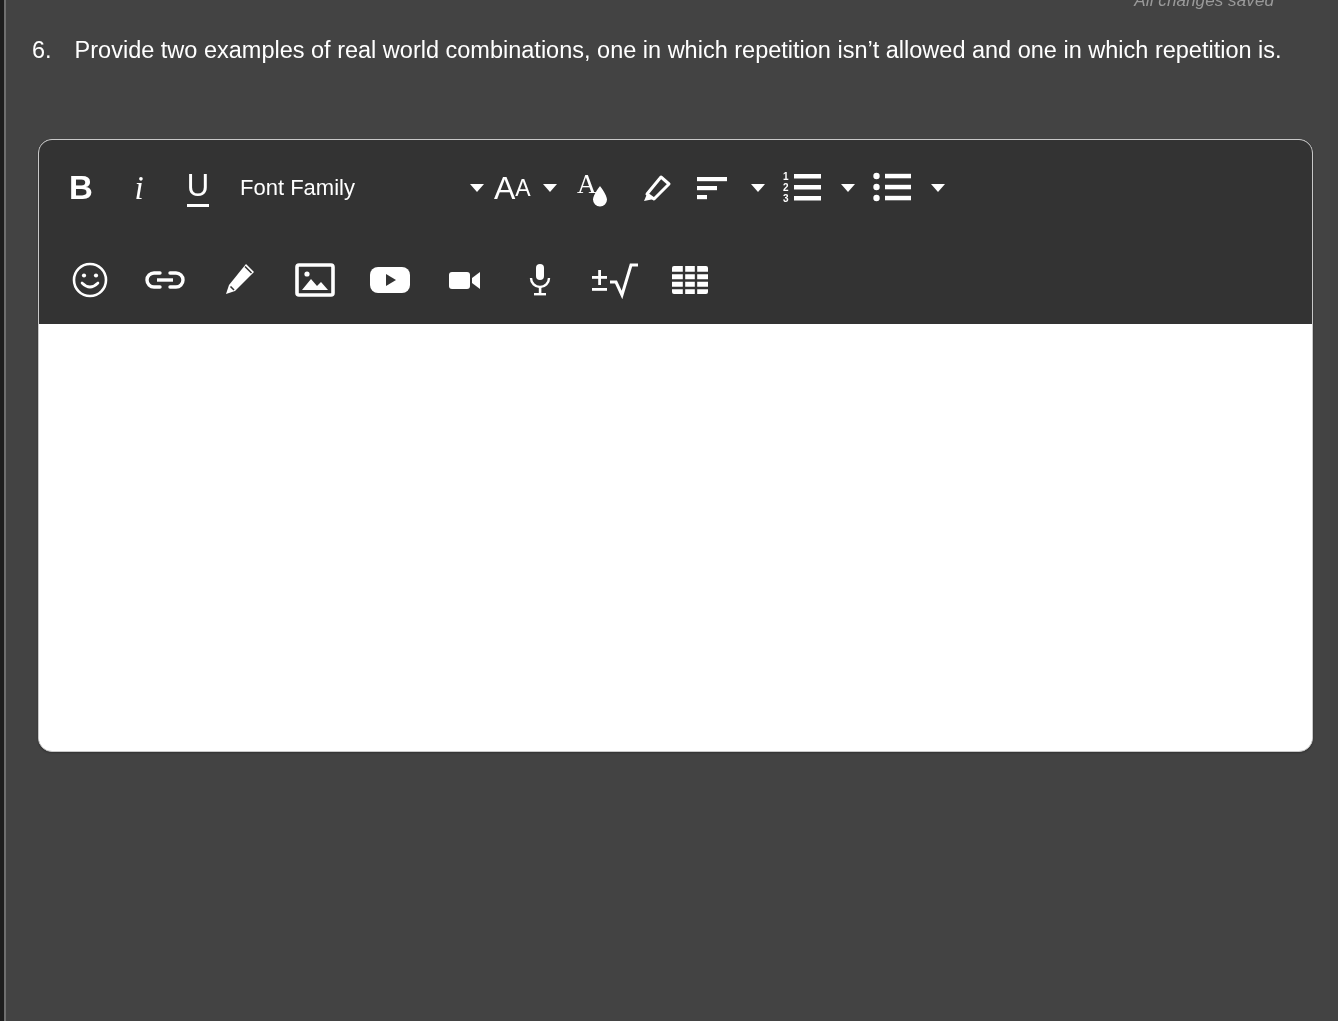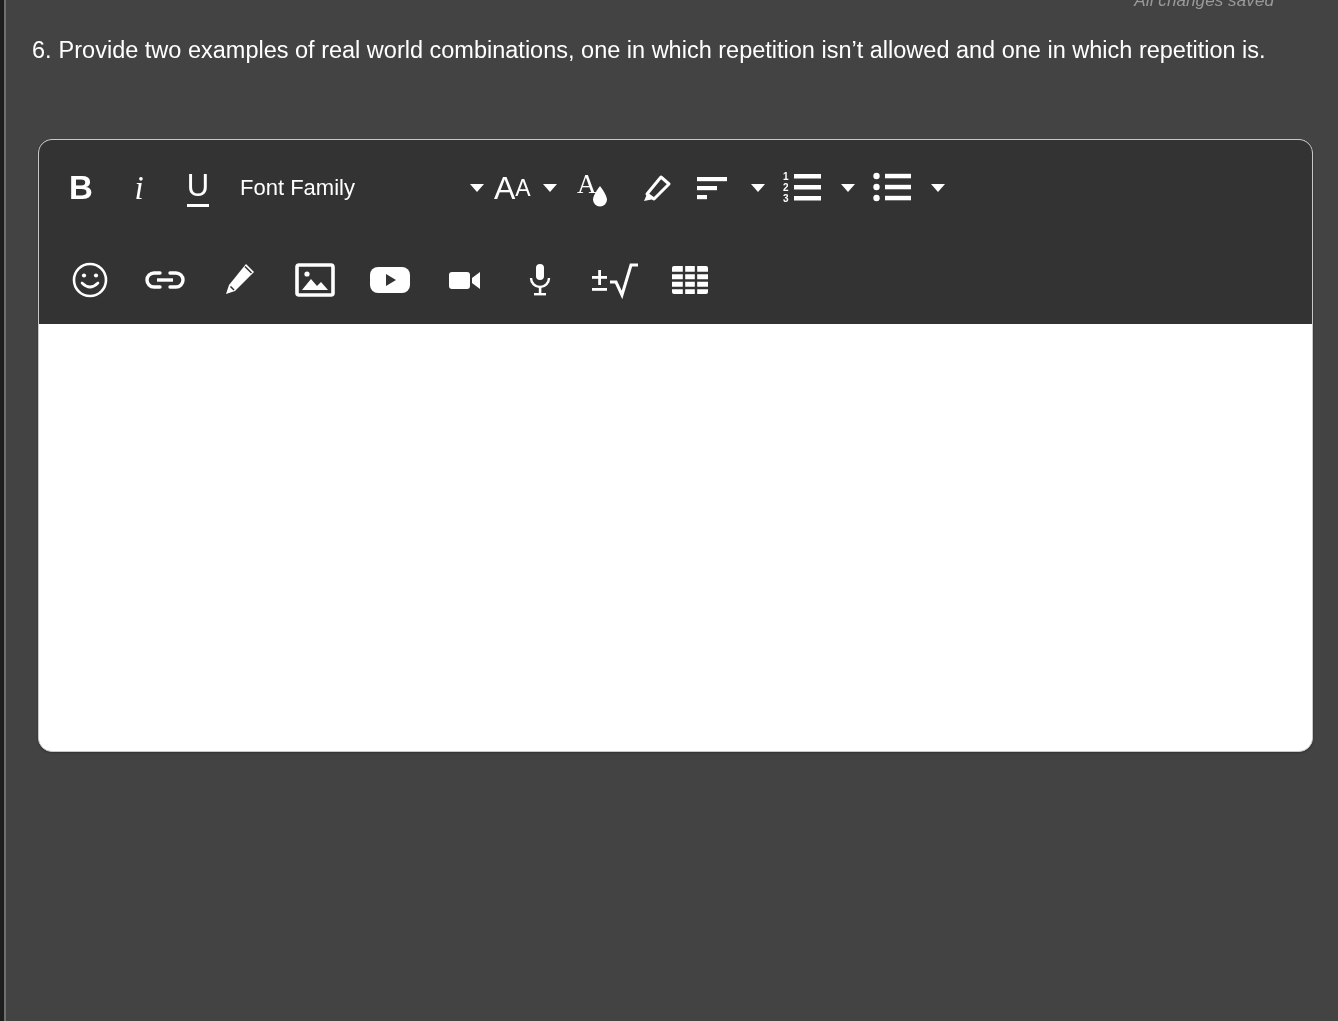--- a/index.html
+++ b/index.html
@@ -57,20 +57,21 @@
     display: flex;
     align-items: flex-start;
   }
   .question-number {
     flex: 0 0 auto;
     margin-right: 7px;
   }
   .question-text {
     flex: 1 1 auto;
     text-indent: 0;
+    margin-left: 16px;
   }
 
   
   .editor {
     position: absolute;
     left: 38px;
     top: 139px;
     width: 1275px;
     height: 613px;
     border: 1px solid #c8c8c8;

